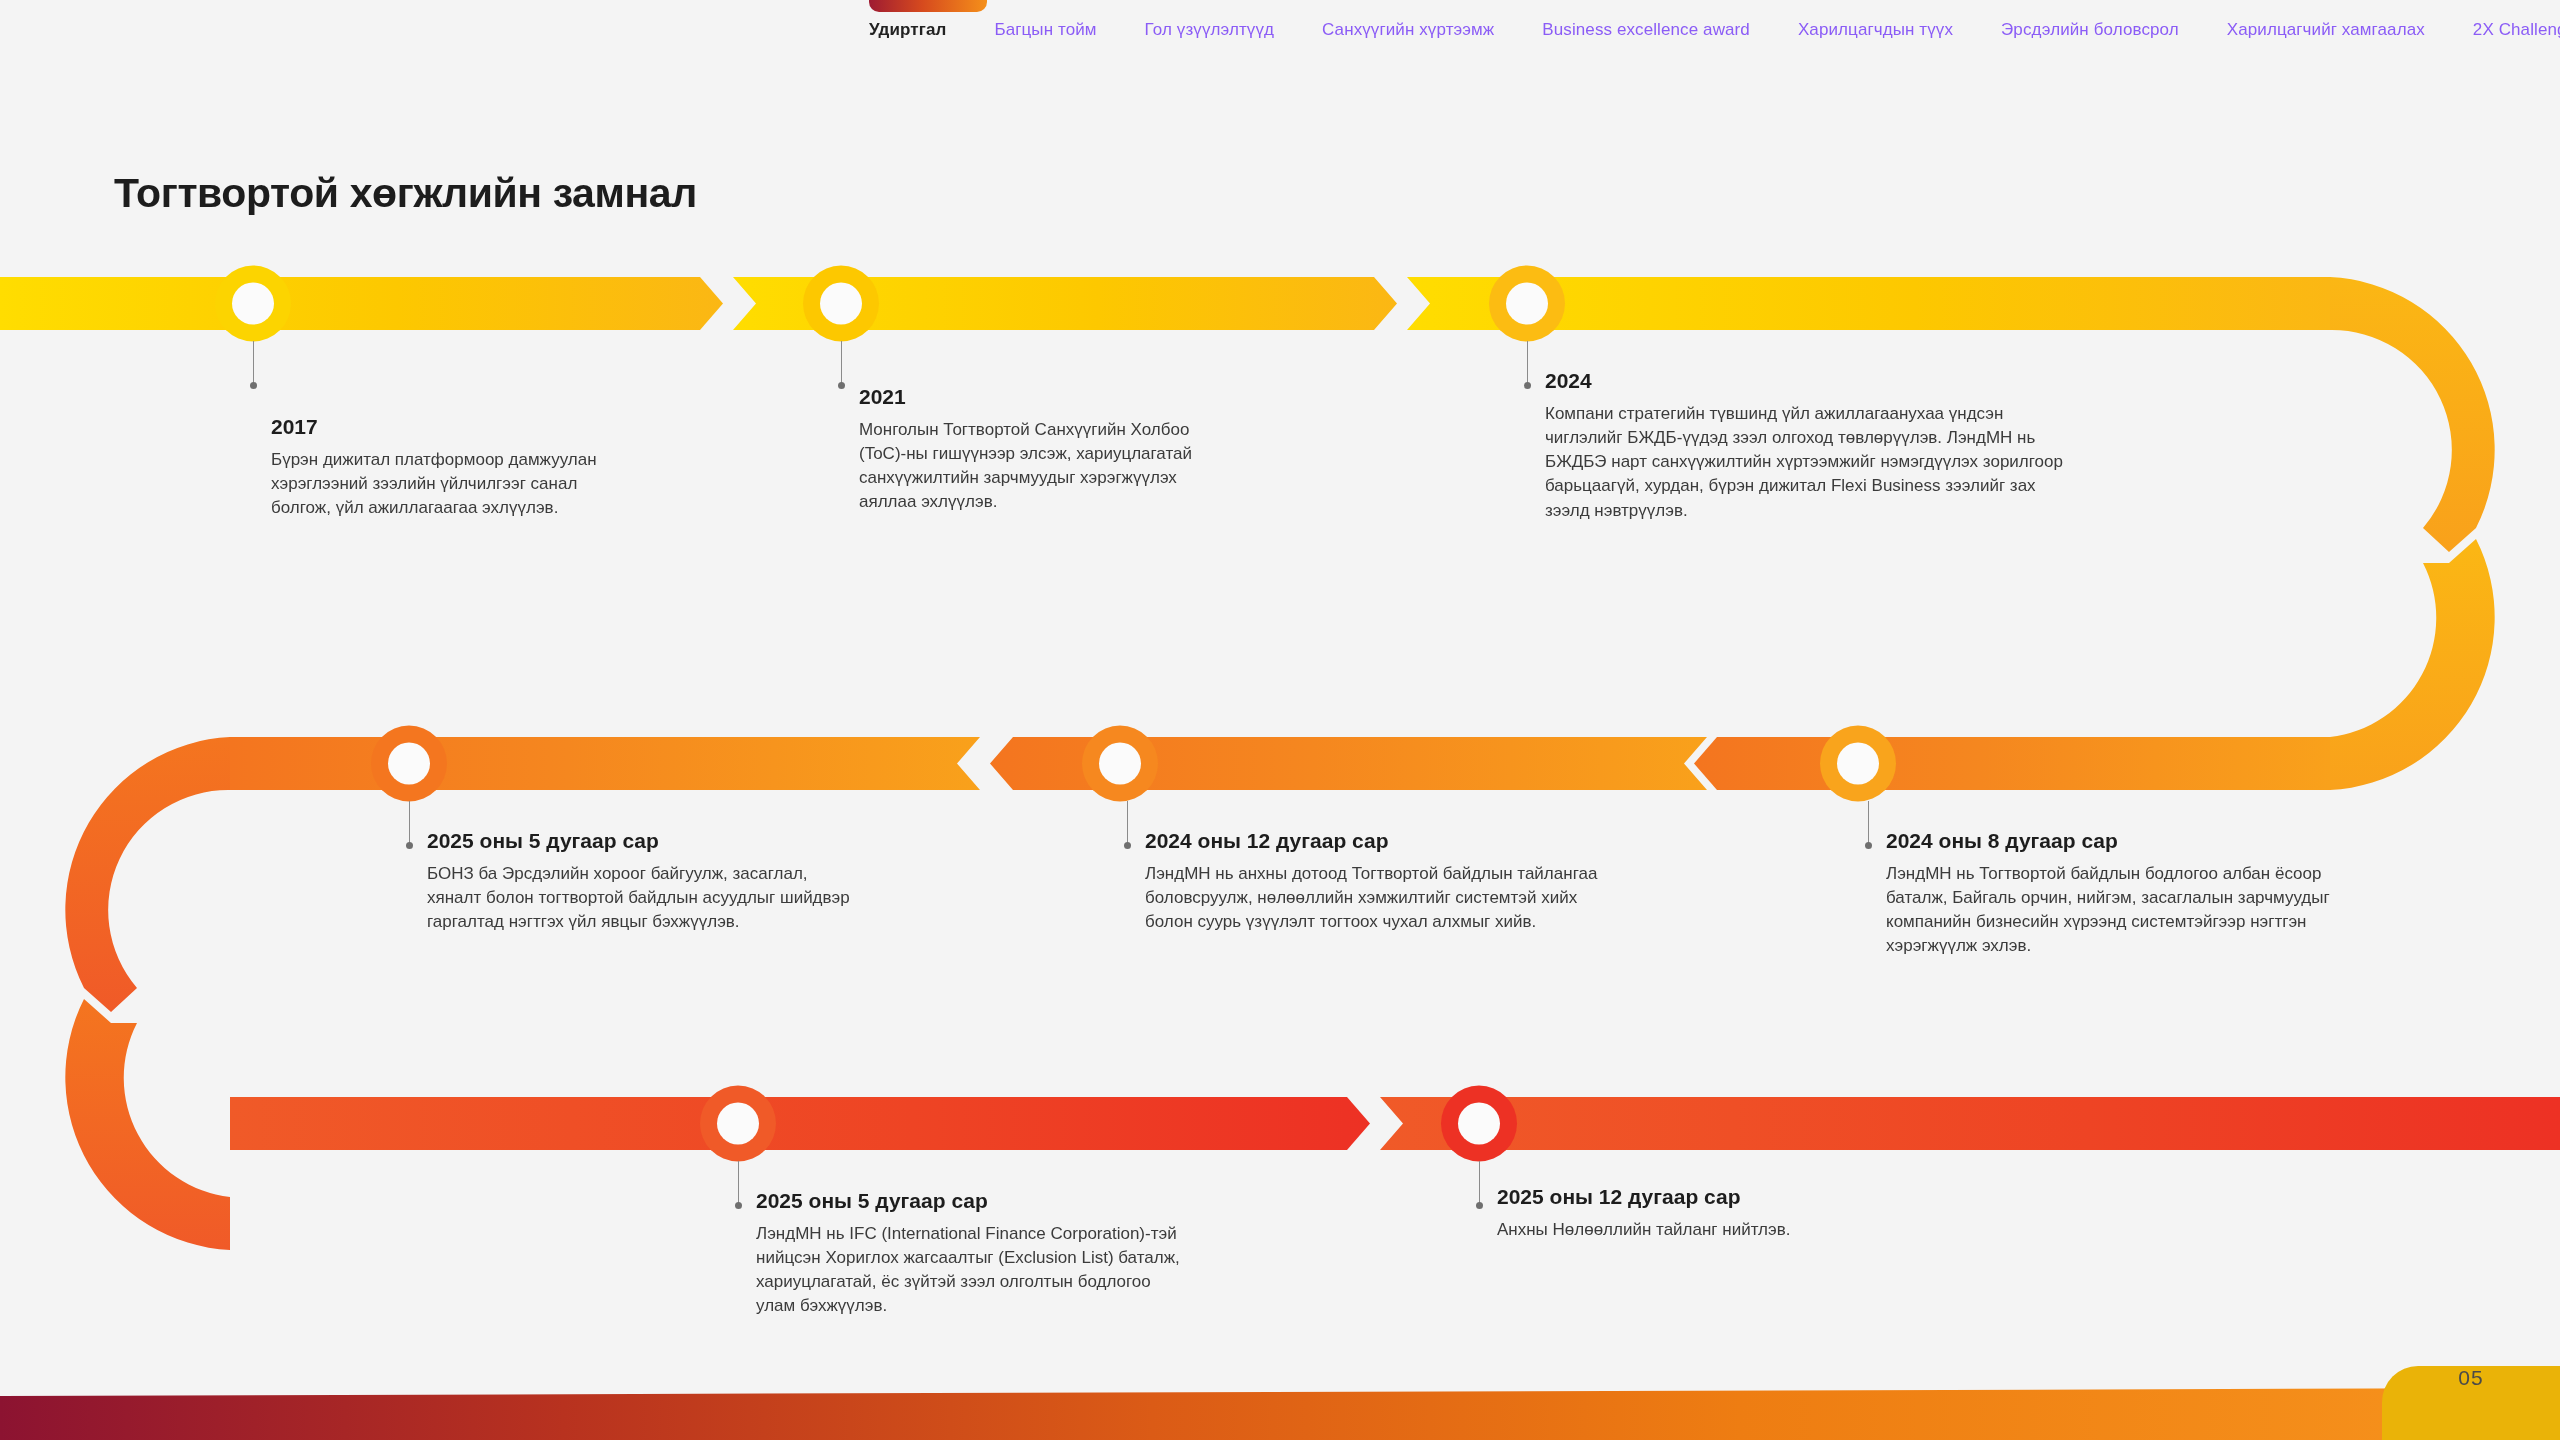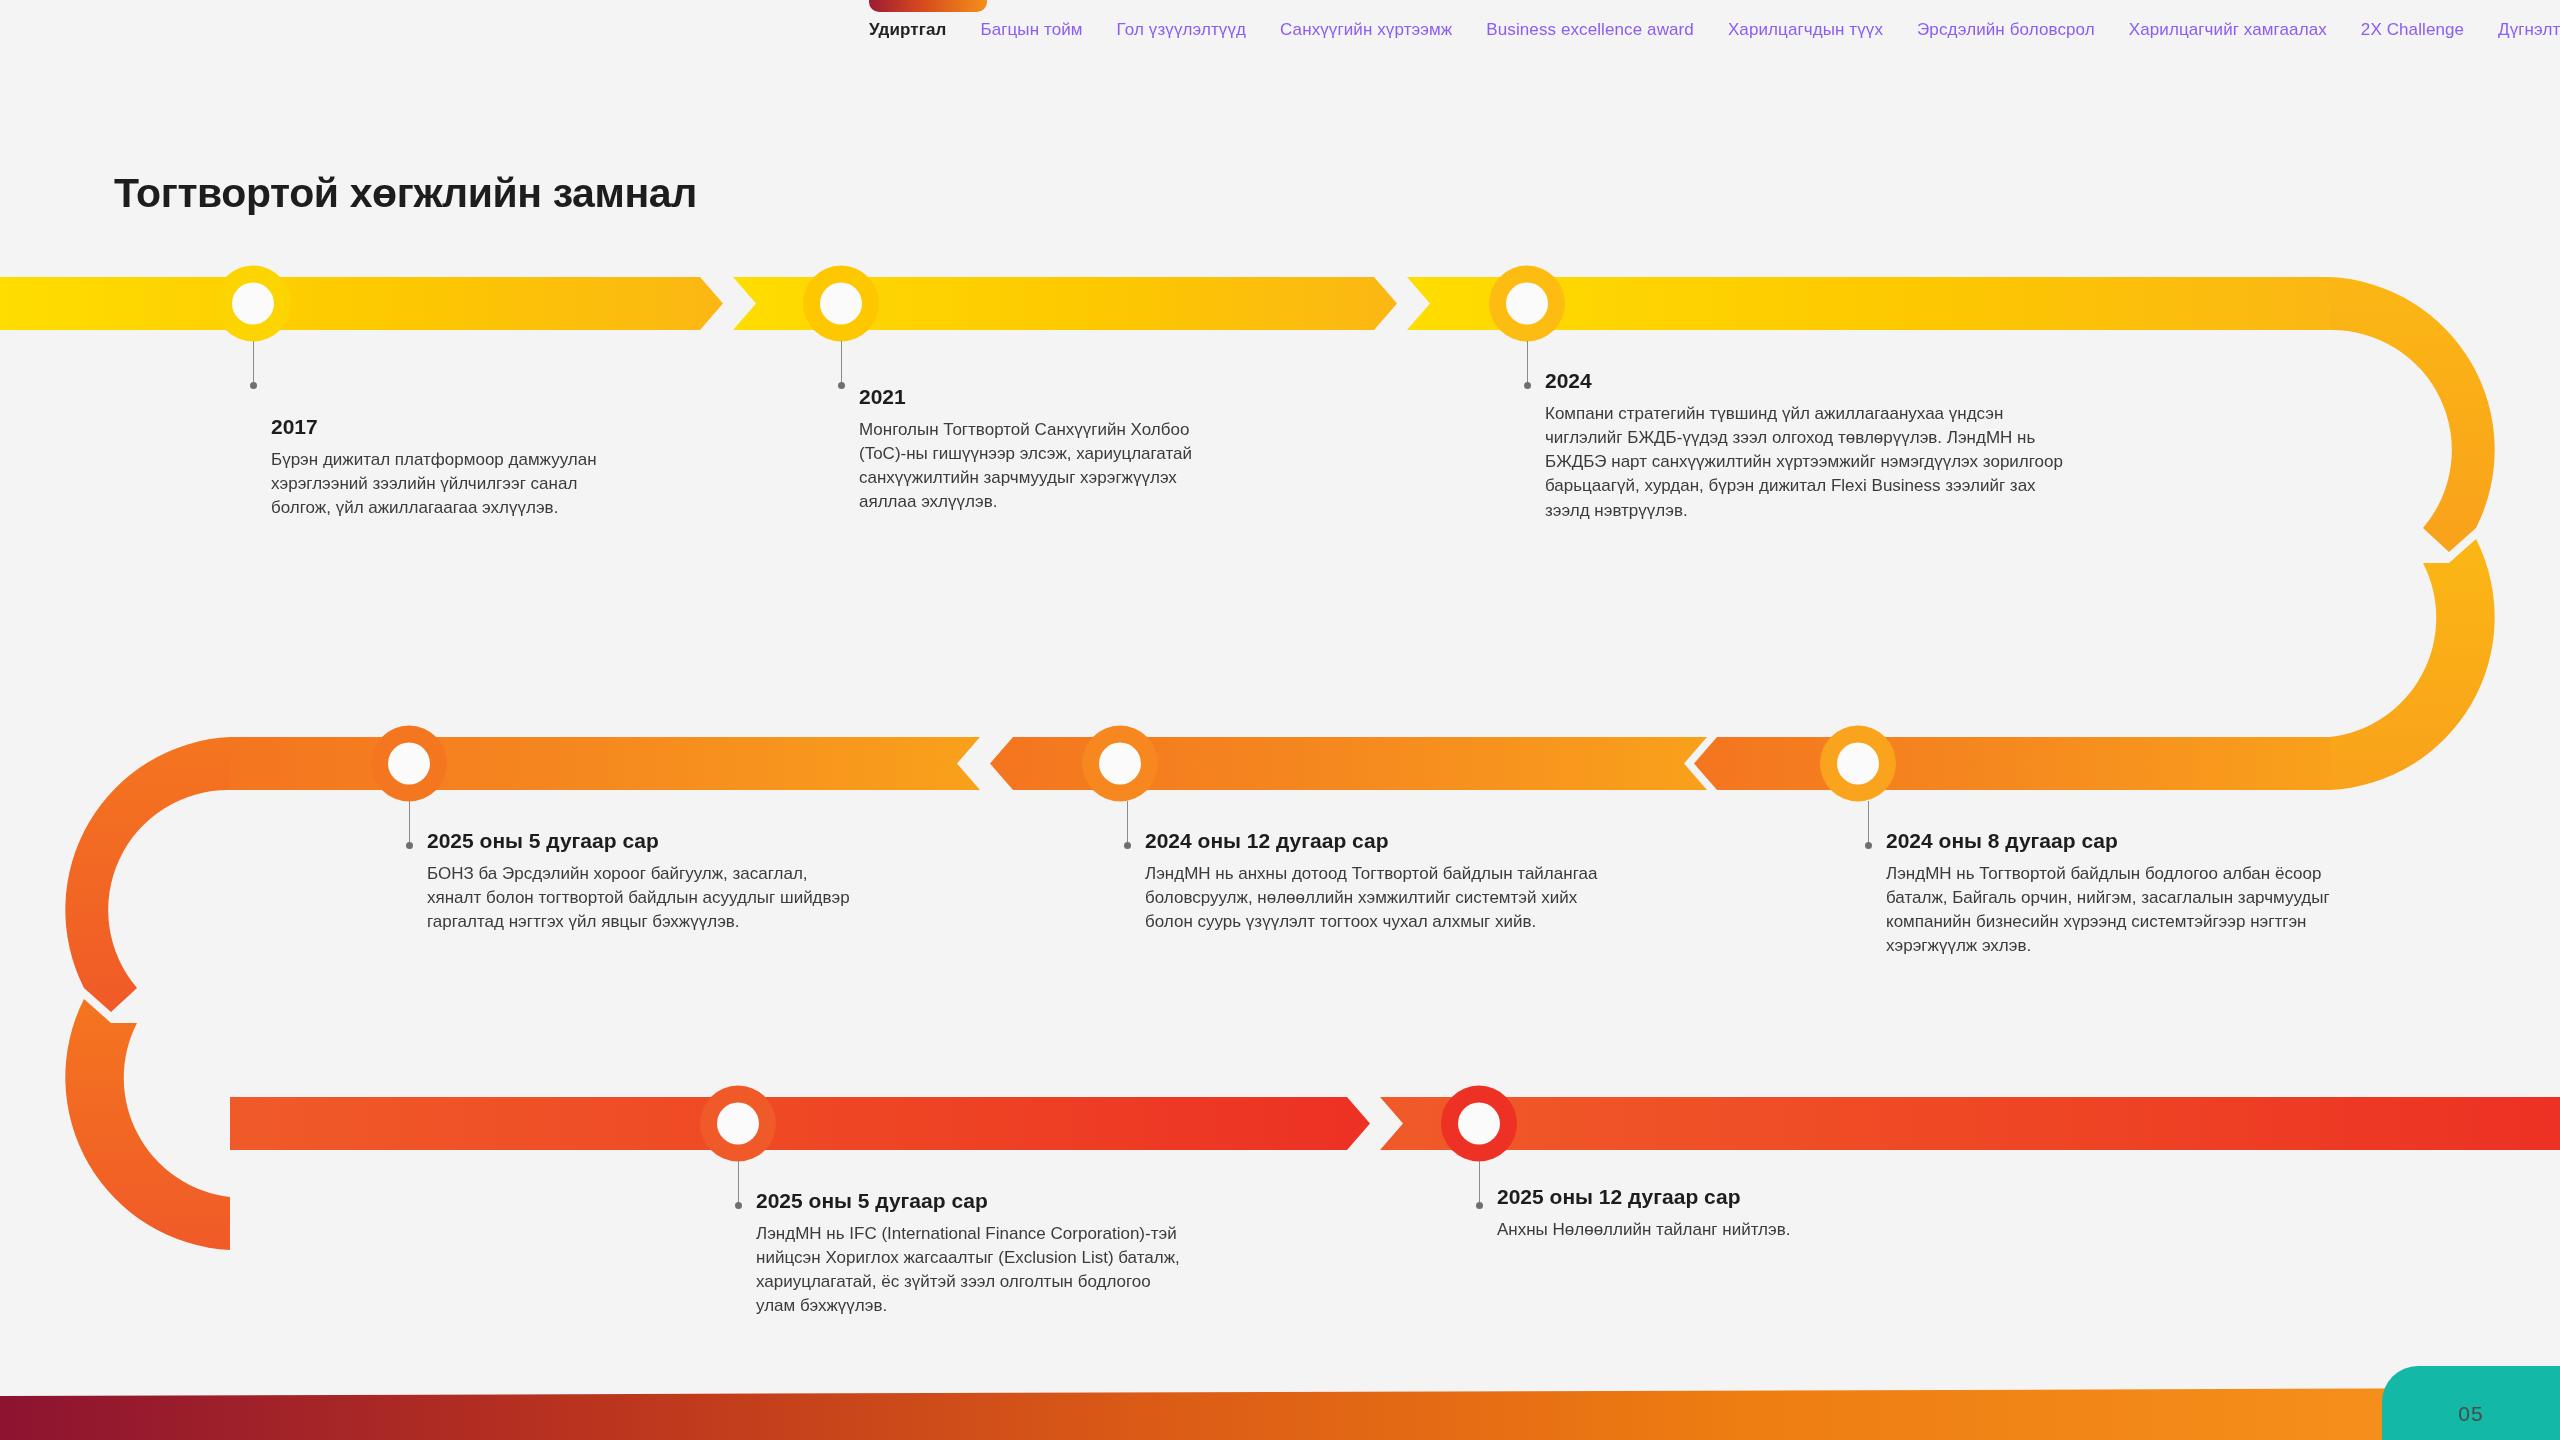--- a/index.html
+++ b/index.html
@@ -17,21 +17,21 @@
     width:118px; height:30px;
     border-radius:10px;
     background:linear-gradient(90deg,#9e1b32 0%,#d64a1e 45%,#f5901a 100%);
   }
 
   
   .nav{
     position:absolute; left:0; top:20px; width:2560px;
     display:flex; align-items:center; justify-content:flex-start;
     padding-left:869px;
-    gap:34px;
+    gap:48px;
     white-space:nowrap;
   }
   .nav-item{
     font-size:17px; color:#8b5cf6; letter-spacing:.1px;
   }
   .nav-item.active{ color:#222; font-weight:600; }
 
   
   .page-title{
     position:absolute; left:114px; top:170px;
@@ -66,23 +66,23 @@
   .callout .c-inner{ position:absolute; left:18px; }
 
   
   .footer-bar{
     position:absolute; left:0; bottom:0; width:2560px; height:52px;
     background:linear-gradient(90deg,#8c1331 0%,#b8321f 22%,#db5b16 45%,#ee7d12 68%,#f7941d 100%);
     clip-path:polygon(0 8px, 2560px 0px, 2560px 52px, 0 52px);
   }
   .page-corner{
     position:absolute; right:0; bottom:0;
-    width:178px; height:74px; background:#14b8a6;
+    width:178px; height:74px; background:#eab308;
     border-top-left-radius:36px;
-    display:flex; align-items:flex-end; justify-content:center;
+    display:flex; align-items:flex-start; justify-content:center;
   }
   .page-num{
     font-size:21px; color:#4a4a4a; letter-spacing:1px;
     padding-bottom:14px;
   }
 </style>
 </head>
 <body>
 
 <div class="top-tab"></div>

